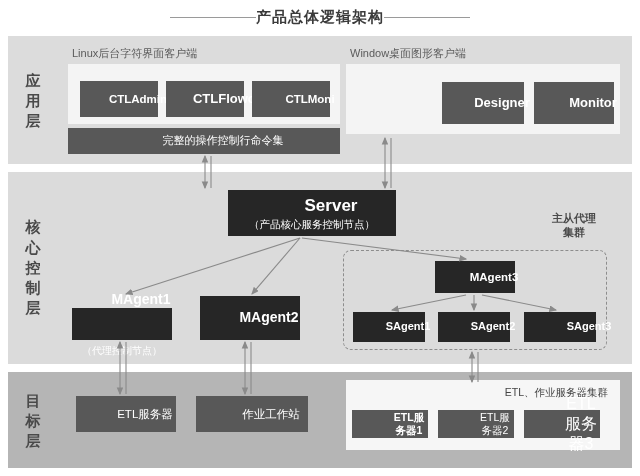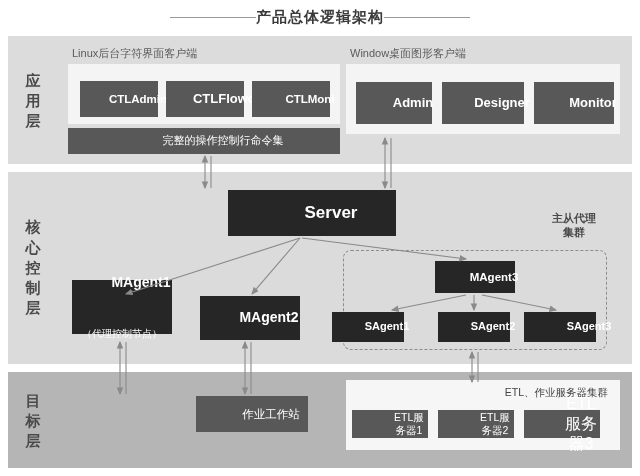--- a/index.html
+++ b/index.html
@@ -108,31 +108,31 @@
 
   .n-admin    { left: 356px; top: 82px;  width: 76px;  height: 42px; font-size: 13px; }
   .n-designer { left: 442px; top: 82px;  width: 82px;  height: 42px; font-size: 13px; }
   .n-monitor  { left: 534px; top: 82px;  width: 80px;  height: 42px; font-size: 13px; }
 
   
   .n-server   { left: 228px; top: 190px; width: 168px; height: 46px; }
   .n-server .node-title { font-size: 17px; }
   .n-server .node-sub   { font-size: 10.5px; margin-top: 1px; }
 
-  .n-magent1  { left: 72px;  top: 280px; width: 100px; height: 54px; gap: 36px; }
+  .n-magent1  { left: 72px;  top: 308px; width: 100px; height: 32px; gap: 36px; }
   .n-magent1 .node-title { font-size: 14px; }
   .n-magent1 .node-sub   { font-size: 10px; margin-top: 1px; }
 
   .n-magent2  { left: 200px; top: 296px; width: 100px; height: 44px; font-size: 14px; }
   .n-magent2 .node-title { font-size: 14px; }
 
   .n-magent3  { left: 435px; top: 261px; width: 80px;  height: 32px; }
   .n-magent3 .node-title { font-size: 11.5px; }
 
-  .n-sagent1  { left: 332px; top: 312px; width: 72px; height: 30px; }
+  .n-sagent1  { left: 353px; top: 312px; width: 72px; height: 30px; }
   .n-sagent2  { left: 438px; top: 312px; width: 72px; height: 30px; }
   .n-sagent3  { left: 524px; top: 312px; width: 72px; height: 30px; padding-left: 20px; }
   .n-sagent1 .node-title,
   .n-sagent2 .node-title,
   .n-sagent3 .node-title { font-size: 11px; }
 
   
   .n-etlsrv   { left: 76px;  top: 396px; width: 100px; height: 36px; font-size: 11.5px; }
   .n-job      { left: 196px; top: 396px; width: 112px; height: 36px; font-size: 11.5px; }
   .n-etl1     { left: 352px; top: 410px; width: 76px;  height: 28px; font-size: 10.5px; }
@@ -225,32 +225,30 @@
   <div class="node node-gray n-ctlmoni">
     <div class="node-title">CTLMoni</div>
   </div>
   <div class="node node-gray n-cmdset">
     <div class="node-title" style="font-weight:normal;">完整的操作控制行命令集</div>
   </div>
 
   <div class="group-heading" style="left:350px; top:46px;">Window桌面图形客户端</div>
   <div class="white-panel" style="left:346px; top:64px; width:274px; height:70px;"></div>
 
-  <div class="node node-gray n-admin">
-    <div class="node-title">Admin</div>
-  </div>
   <div class="node node-gray n-designer">
     <div class="node-title">Designer</div>
   </div>
   <div class="node node-gray n-monitor">
     <div class="node-title">Monitor</div>
   </div>
 
   <div class="node node-dark n-server">
     <div class="node-title">Server</div>
+    <div class="node-sub">（产品核心服务控制节点）</div>
   </div>
 
   <div class="node node-dark n-magent1">
     <div class="node-title">MAgent1</div>
     <div class="node-sub">（代理控制节点）</div>
   </div>
 
   <div class="node node-dark n-magent2">
     <div class="node-title">MAgent2</div>
   </div>
@@ -264,29 +262,32 @@
   <div class="node node-dark n-sagent1">
     <div class="node-title">SAgent1</div>
   </div>
   <div class="node node-dark n-sagent2">
     <div class="node-title">SAgent2</div>
   </div>
   <div class="node node-dark n-sagent3">
     <div class="node-title">SAgent3</div>
   </div>
 
+  <div class="node node-gray n-etlsrv">
+    <div class="node-title" style="font-weight:normal;">ETL服务器</div>
+  </div>
   <div class="node node-gray n-job">
     <div class="node-title" style="font-weight:normal;">作业工作站</div>
   </div>
 
   <div class="etl-cluster-panel">
     <div class="etl-cluster-label">ETL、作业服务器集群</div>
   </div>
   <div class="node node-gray n-etl1">
-    <div class="node-title" style="font-weight:normal;">ETL服务器1</div>
+    <div class="node-title" style="font-weight:bold;">ETL服务器1</div>
   </div>
   <div class="node node-gray n-etl2">
     <div class="node-title" style="font-weight:normal;">ETL服务器2</div>
   </div>
   <div class="node node-gray n-etl3">
     <div class="node-title" style="font-weight:normal;">ETL服务器3</div>
   </div>
 
   <svg class="connectors" viewBox="0 0 640 476">
     <defs>

